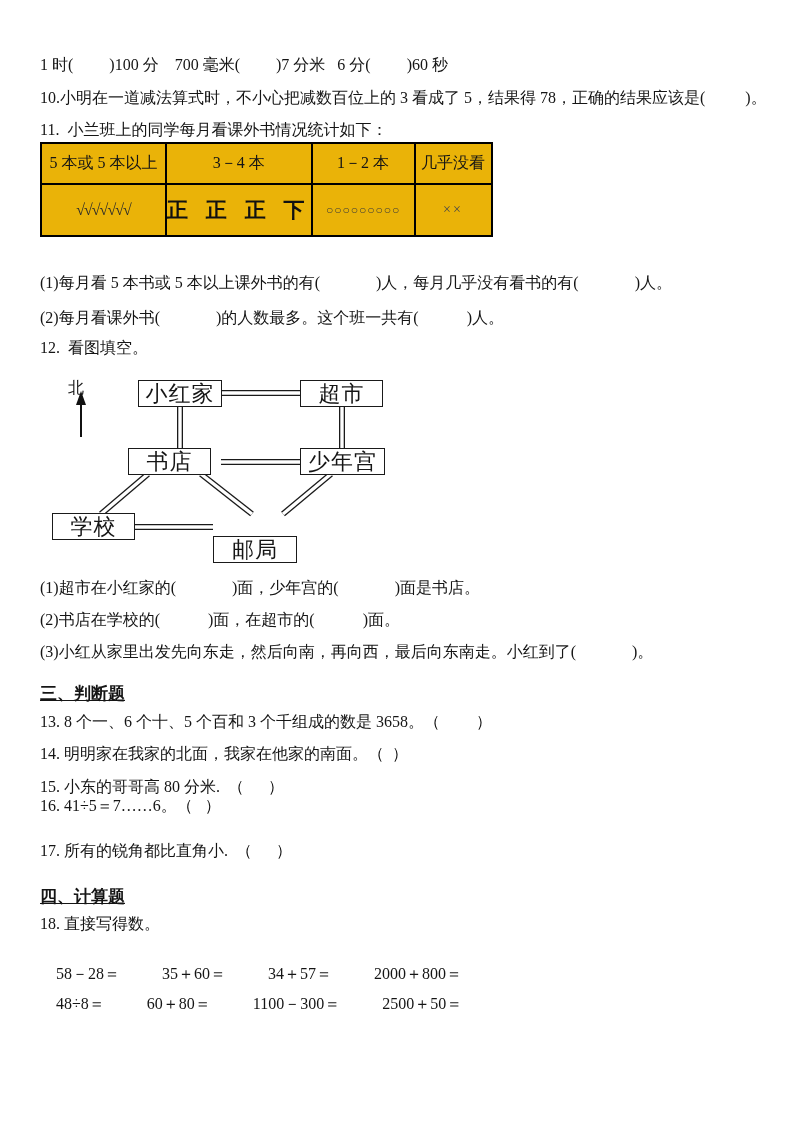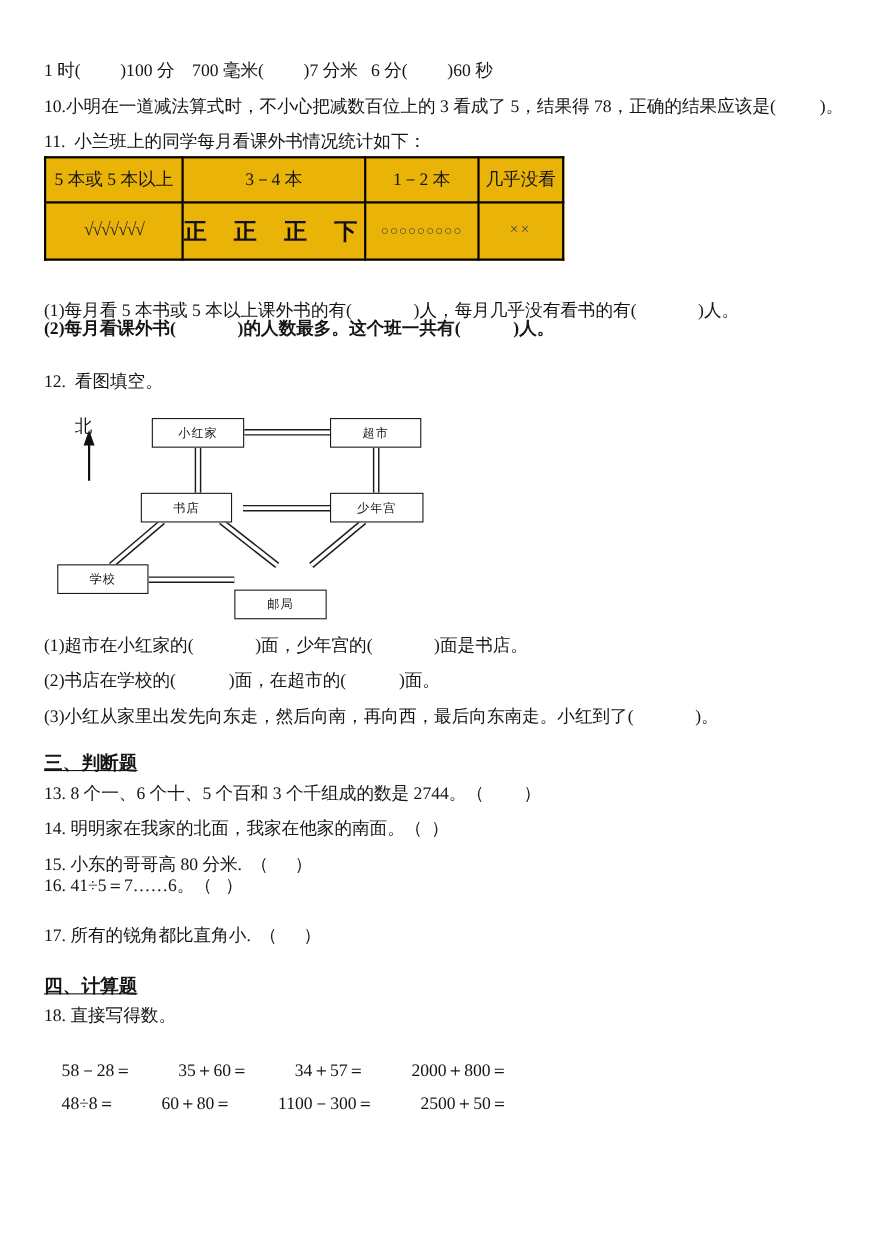--- a/index.html
+++ b/index.html
@@ -29,35 +29,35 @@
   }
   .survey td {
     border:2px solid #000;
     text-align:center; vertical-align:middle;
     white-space:pre;
   }
   .survey tr.hdr td { height:41px; font-size:16px; }
   .survey tr.tly td { height:52px; }
   .c0 { width:125px; } .c1 { width:117px; } .c2 { width:103px; } .c3 { width:77px; }
   .t-check { font-size:16px; letter-spacing:-1px; color:#2b2b2b; }
-  .t-zheng { font-family:Liberation Mono, monospace; font-weight:bold; font-size:21px; letter-spacing:6px; color:#111; }
+  .t-zheng { font-family:Liberation Sans, sans-serif; font-weight:bold; font-size:21px; letter-spacing:6px; color:#111; }
   .t-circ  { font-size:12px; letter-spacing:1px; color:#3a3a3a; }
   .t-x     { font-size:14px; letter-spacing:2px; color:#4a4a4a; }
 
   
   .diagram { position:absolute; left:45px; top:372px; width:430px; height:178px; }
   .diagram svg { position:absolute; left:0; top:0; }
   .road-o { stroke:#1a1a1a; stroke-width:6; }
   .road-i { stroke:#ffffff; stroke-width:3.4; }
   .north-arrow-line { stroke:#111; stroke-width:2; }
   .mapbox {
     position:absolute; height:27px;
     border:1.5px solid #1a1a1a; background:#fff;
     display:flex; align-items:center; justify-content:center;
-    font-size:11px; letter-spacing:1px;
+    font-size:22px; letter-spacing:1px;
   }
   .north-label { position:absolute; left:23px; top:6px; font-size:16px; }
 
   
   .calc-row { position:absolute; left:40px; white-space:pre; line-height:20px; }
   .calc-row span { display:inline-block; margin-right:42px; }
 </style>
 </head>
 <body>
 
@@ -78,21 +78,21 @@
     <tr class="tly">
       <td class="c0 t-check">√√√√√√√</td>
       <td class="c1 t-zheng">正 正 正 下</td>
       <td class="c2 t-circ">○○○○○○○○○</td>
       <td class="c3 t-x">××</td>
     </tr>
   </tbody>
     </table>
 
   <div class="line" style="top:273px;">(1)每月看 5 本书或 5 本以上课外书的有(              )人，每月几乎没有看书的有(              )人。</div>
-  <div class="line" style="top:290px;font-weight:bold;">(2)每月看课外书(              )的人数最多。这个班一共有(            )人。</div>
+  <div class="line" style="top:308px;">(2)每月看课外书(              )的人数最多。这个班一共有(            )人。</div>
   <div class="line" style="top:338px;">12.  看图填空。</div>
 
   <div class="diagram">
     <svg width="430" height="178" viewBox="0 0 430 178">
 
       <line class="north-arrow-line" x1="36" y1="65" x2="36" y2="31"></line>
       <polygon points="31,33 41,33 36,19" fill="#111"></polygon>
 
       <g>
         <line class="road-o" x1="177" y1="21" x2="255" y2="21"></line>
@@ -146,21 +146,21 @@
     <div class="mapbox" style="left:168px;top:124px;width:84px;margin-top:40px;">
         <span>邮局</span>
       </div>
   </div>
 
   <div class="line" style="top:578px;">(1)超市在小红家的(              )面，少年宫的(              )面是书店。</div>
   <div class="line" style="top:610px;">(2)书店在学校的(            )面，在超市的(            )面。</div>
   <div class="line" style="top:642px;">(3)小红从家里出发先向东走，然后向南，再向西，最后向东南走。小红到了(              )。</div>
 
   <div class="line sec-title" style="top:684px;">三、判断题</div>
-  <div class="line" style="top:712px;">13. 8 个一、6 个十、5 个百和 3 个千组成的数是 2744。（         ）</div>
+  <div class="line" style="top:712px;">13. 8 个一、6 个十、5 个百和 3 个千组成的数是 3658。（         ）</div>
   <div class="line" style="top:744px;">14. 明明家在我家的北面，我家在他家的南面。（  ）</div>
   <div class="line" style="top:777px;">15. 小东的哥哥高 80 分米.  （      ）</div>
   <div class="line" style="top:796px;">16. 41÷5＝7……6。（   ）</div>
   <div class="line" style="top:841px;">17. 所有的锐角都比直角小.  （      ）</div>
 
   <div class="line sec-title" style="top:887px;">四、计算题</div>
   <div class="line" style="top:914px;text-align:right;">18. 直接写得数。</div>
 
   <div class="calc-row" style="top:944px;">
     <span>58－28＝</span><span>35＋60＝</span><span>34＋57＝</span><span>2000＋800＝</span>

